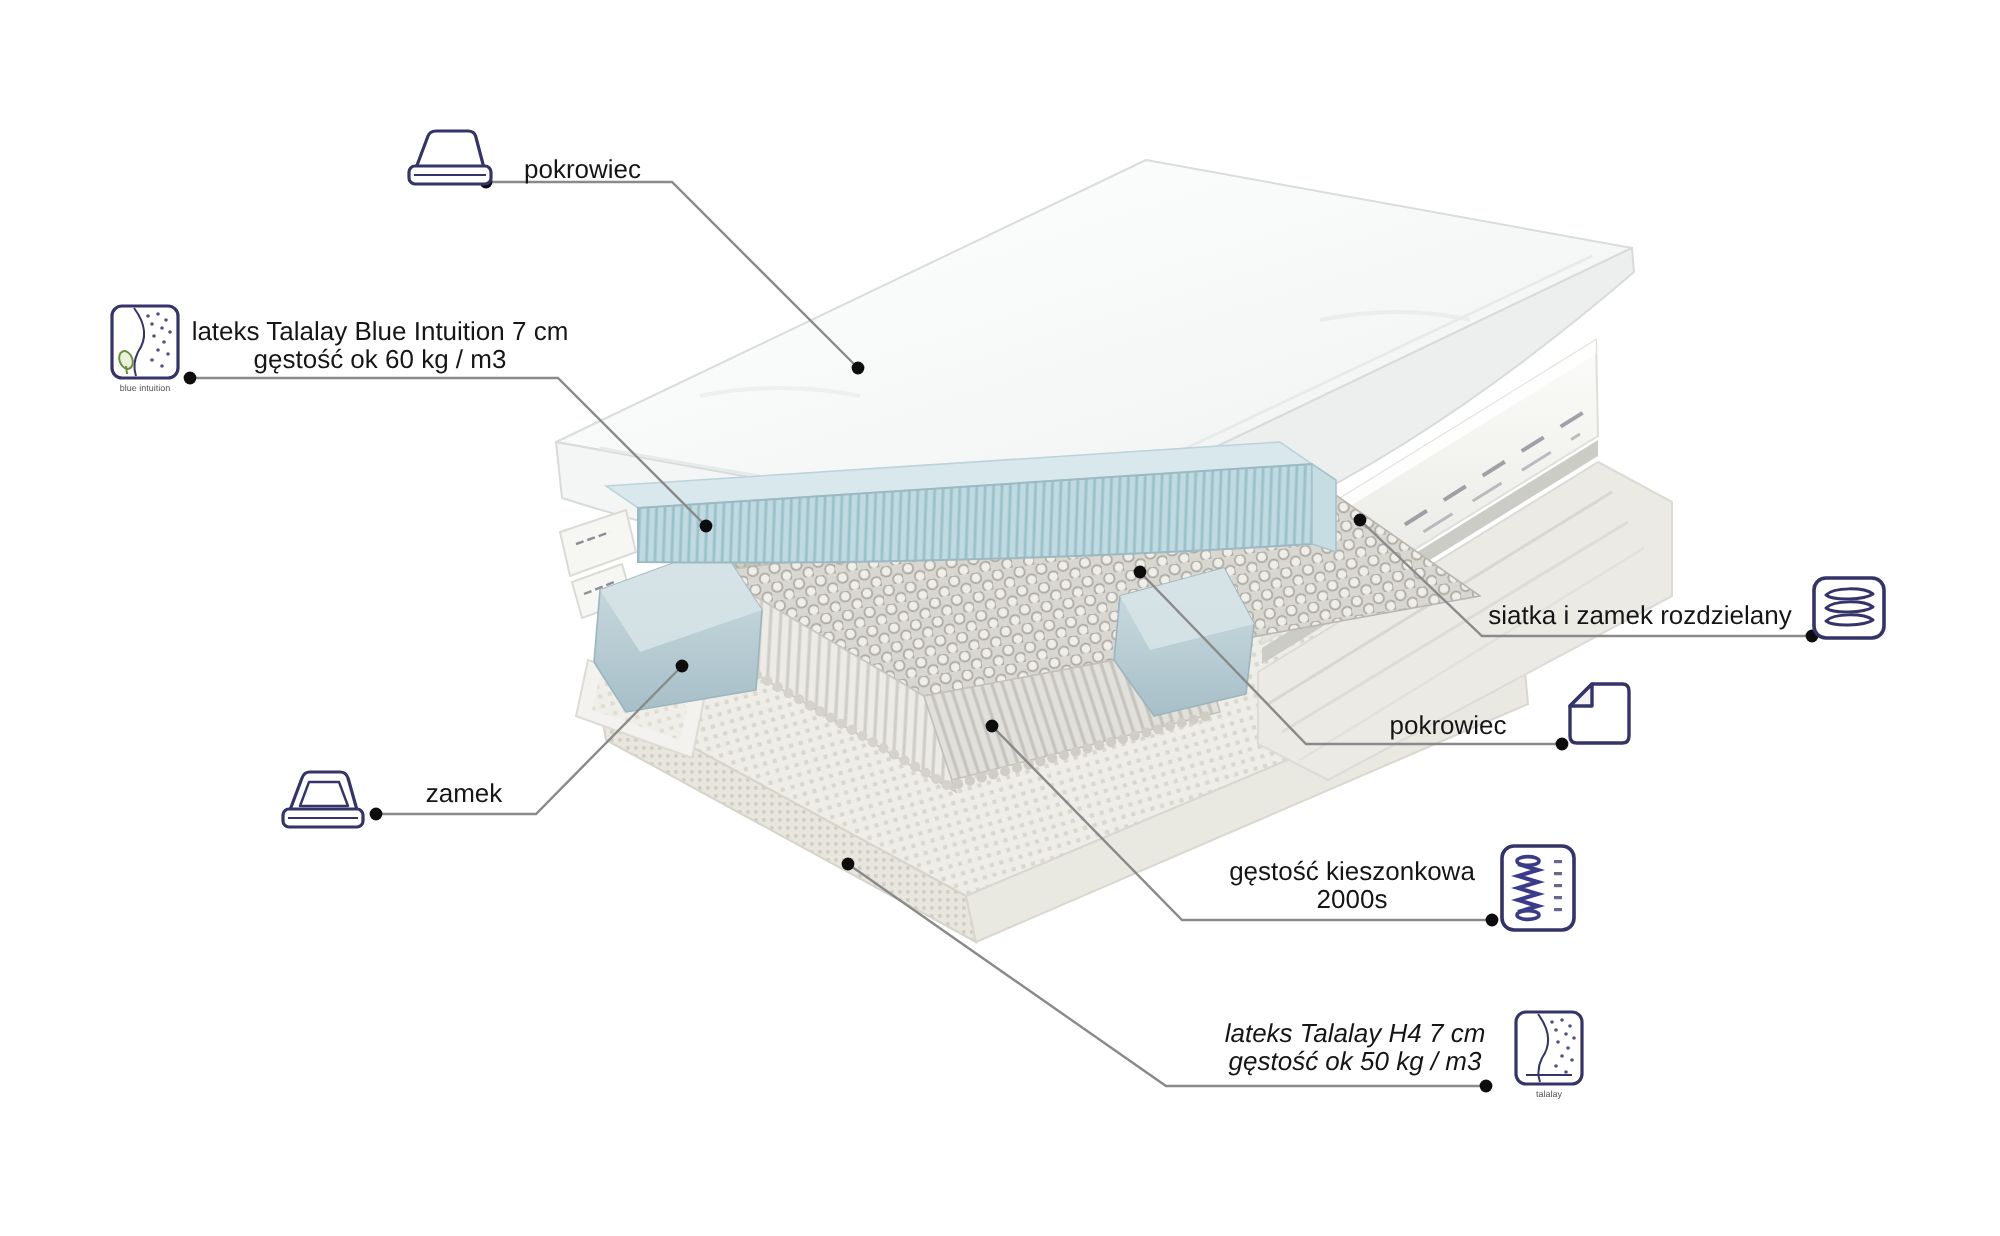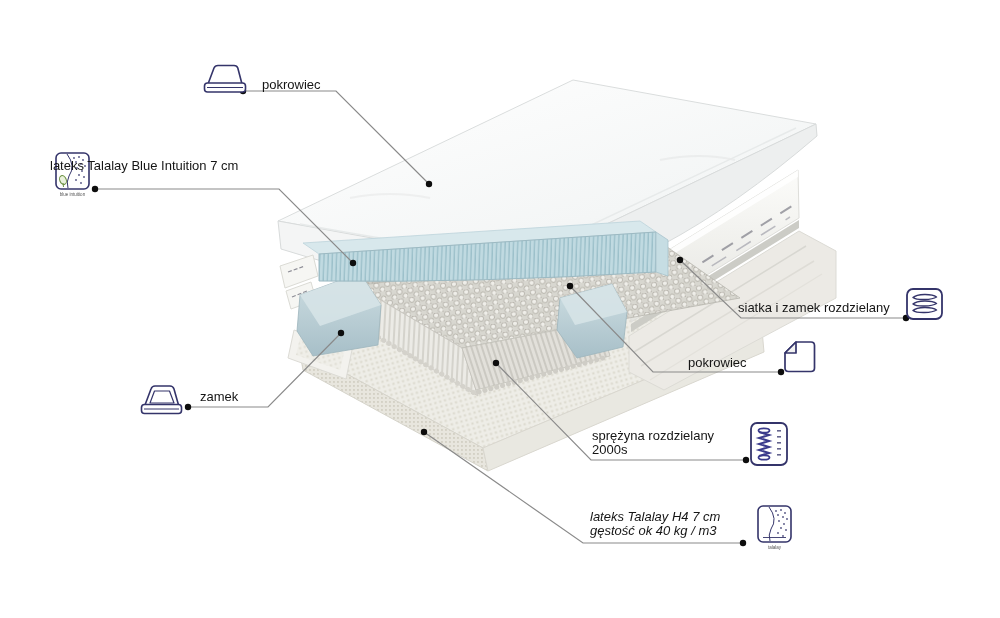--- a/index.html
+++ b/index.html
@@ -1,21 +1,21 @@
 <!DOCTYPE html>
 <html><head>
 <meta charset="utf-8">
 <style>
   html,body{margin:0;padding:0;background:#ffffff;}
   .stage{position:relative;width:1000px;height:618px;background:#ffffff;overflow:hidden;
          font-family:"Liberation Sans", sans-serif;}
   .art{position:absolute;left:0;top:0;}
   .lbl{position:absolute;color:#151515;font-size:13px;line-height:14px;white-space:nowrap;}
-  .lbl.center{text-align:left;white-space:normal;}
-  .lbl.right{text-align:left;}
+  .lbl.center{text-align:center;white-space:normal;}
+  .lbl.right{text-align:center;}
 </style>
 </head>
 <body>
 
 <div class="stage">
 
 <svg class="art" width="1000" height="618" viewBox="0 0 1000 618">
   <defs>
     <linearGradient id="gradCover" x1="0" y1="0" x2="0.9" y2="1">
       <stop offset="0" stop-color="#ffffff"></stop>
@@ -231,31 +231,32 @@
     </g>
     <line x1="6" y1="32.5" x2="29" y2="32.5" stroke="#34346a" stroke-width="0.9"></line>
     <text x="17.5" y="43.5" text-anchor="middle" font-size="4.5" fill="#555555">talalay</text>
   </g>
 </svg>
 
 <div class="lbl" style="left:262px;top:78px;">pokrowiec</div>
 
 <div class="lbl center" style="left:50px;top:159px;width:280px;">
   <div>lateks Talalay Blue Intuition 7 cm</div>
+  <div>gęstość ok 60 kg / m3</div>
 </div>
 
 <div class="lbl center" style="left:200px;top:390px;width:64px;">zamek</div>
 
 <div class="lbl right" style="left:738px;top:301px;width:164px;">siatka i zamek rozdzielany</div>
 
 <div class="lbl center" style="left:688px;top:356px;width:72px;">pokrowiec</div>
 
 <div class="lbl center" style="left:592px;top:429px;width:168px;">
-  <div>sprężyna rozdzielany</div>
+  <div>gęstość kieszonkowa</div>
   <div>2000s</div>
 </div>
 
 <div class="lbl center" style="left:590px;top:510px;width:175px;font-style:italic;">
   <div>lateks Talalay H4 7 cm</div>
-  <div>gęstość ok 40 kg / m3</div>
+  <div>gęstość ok 50 kg / m3</div>
 </div>
 
 </div>
 
 </body></html>

